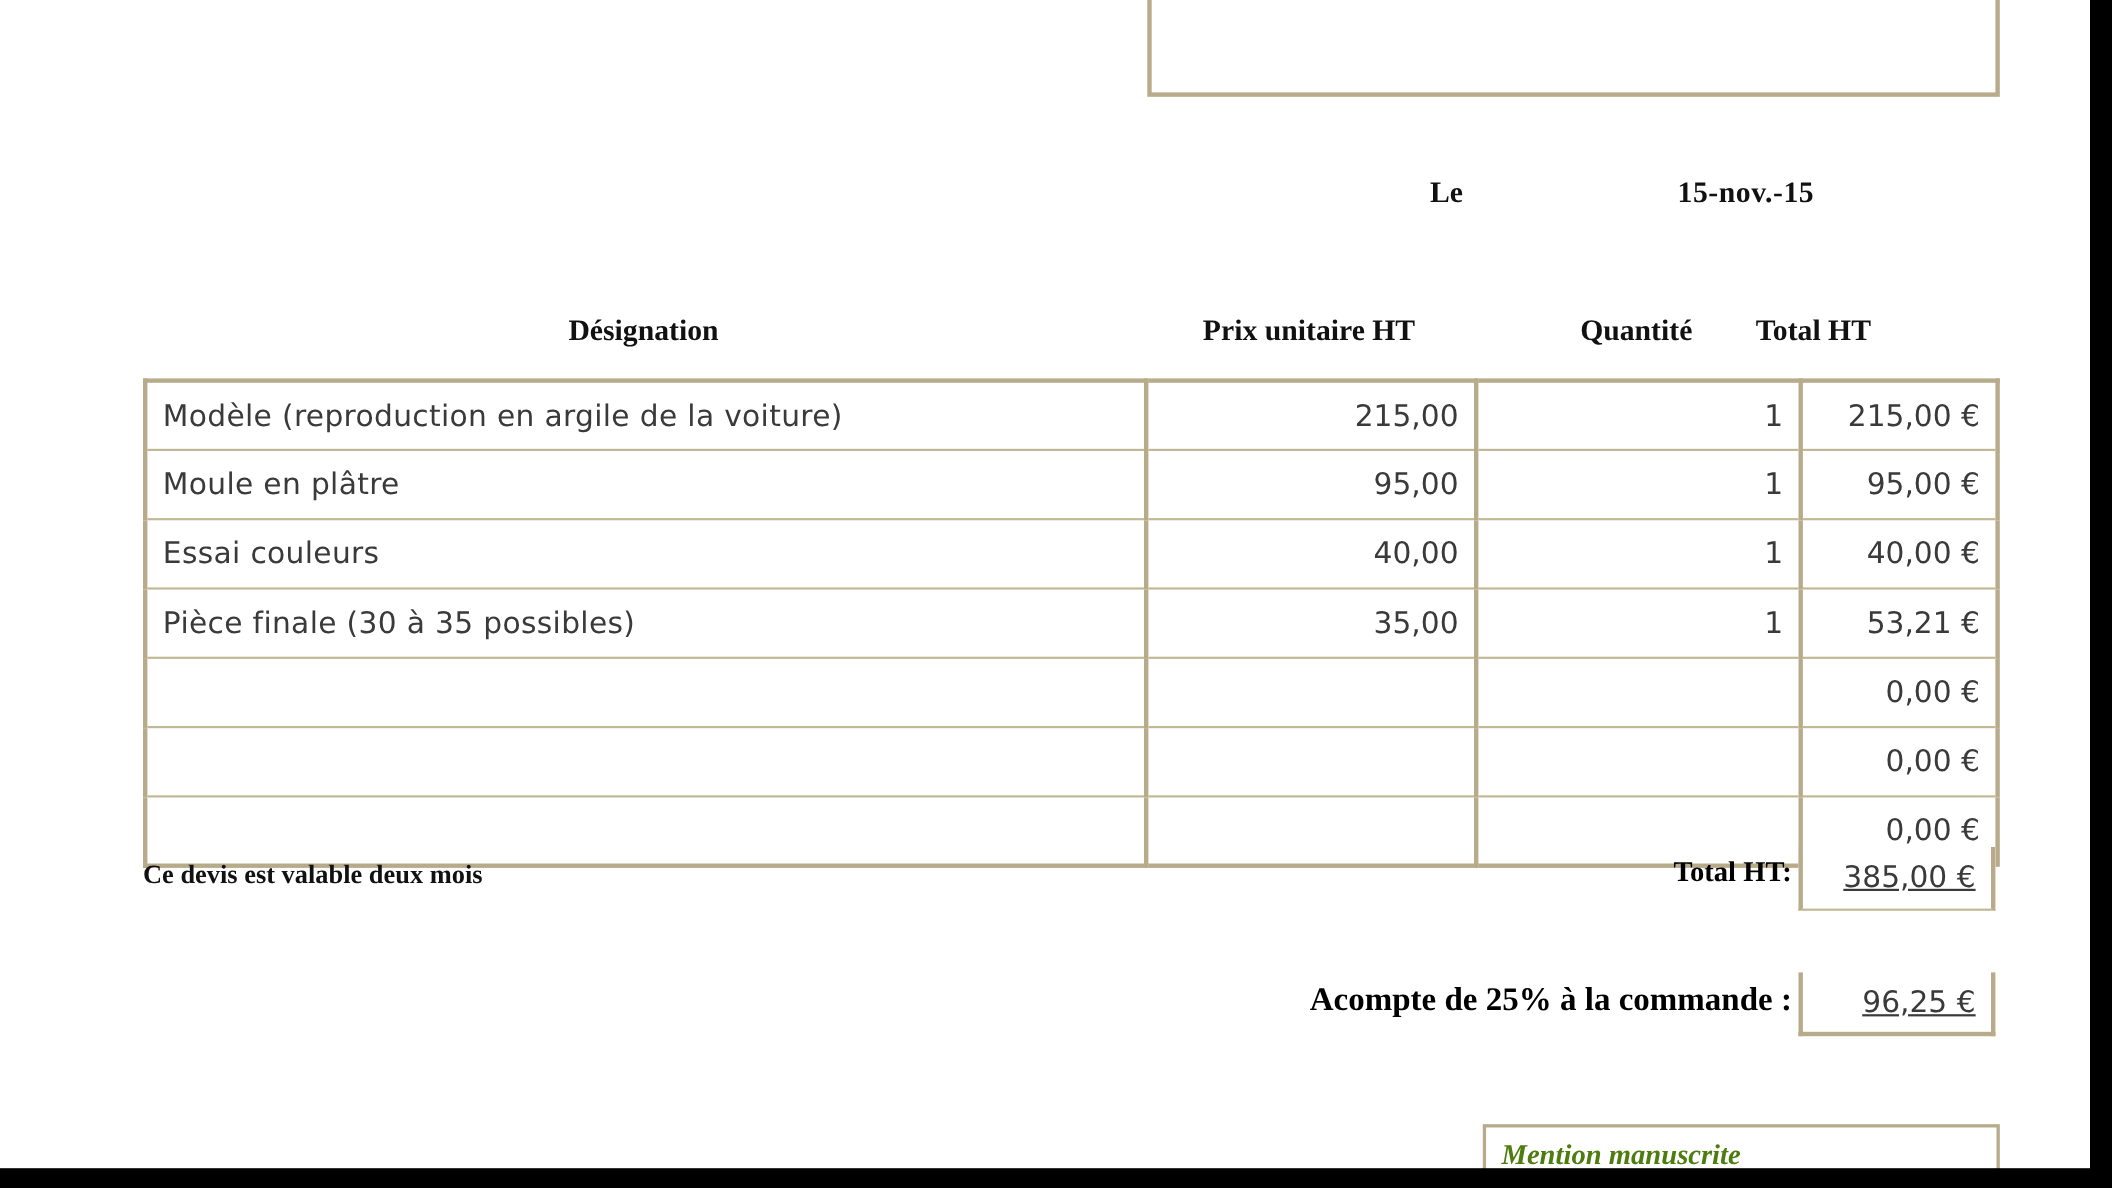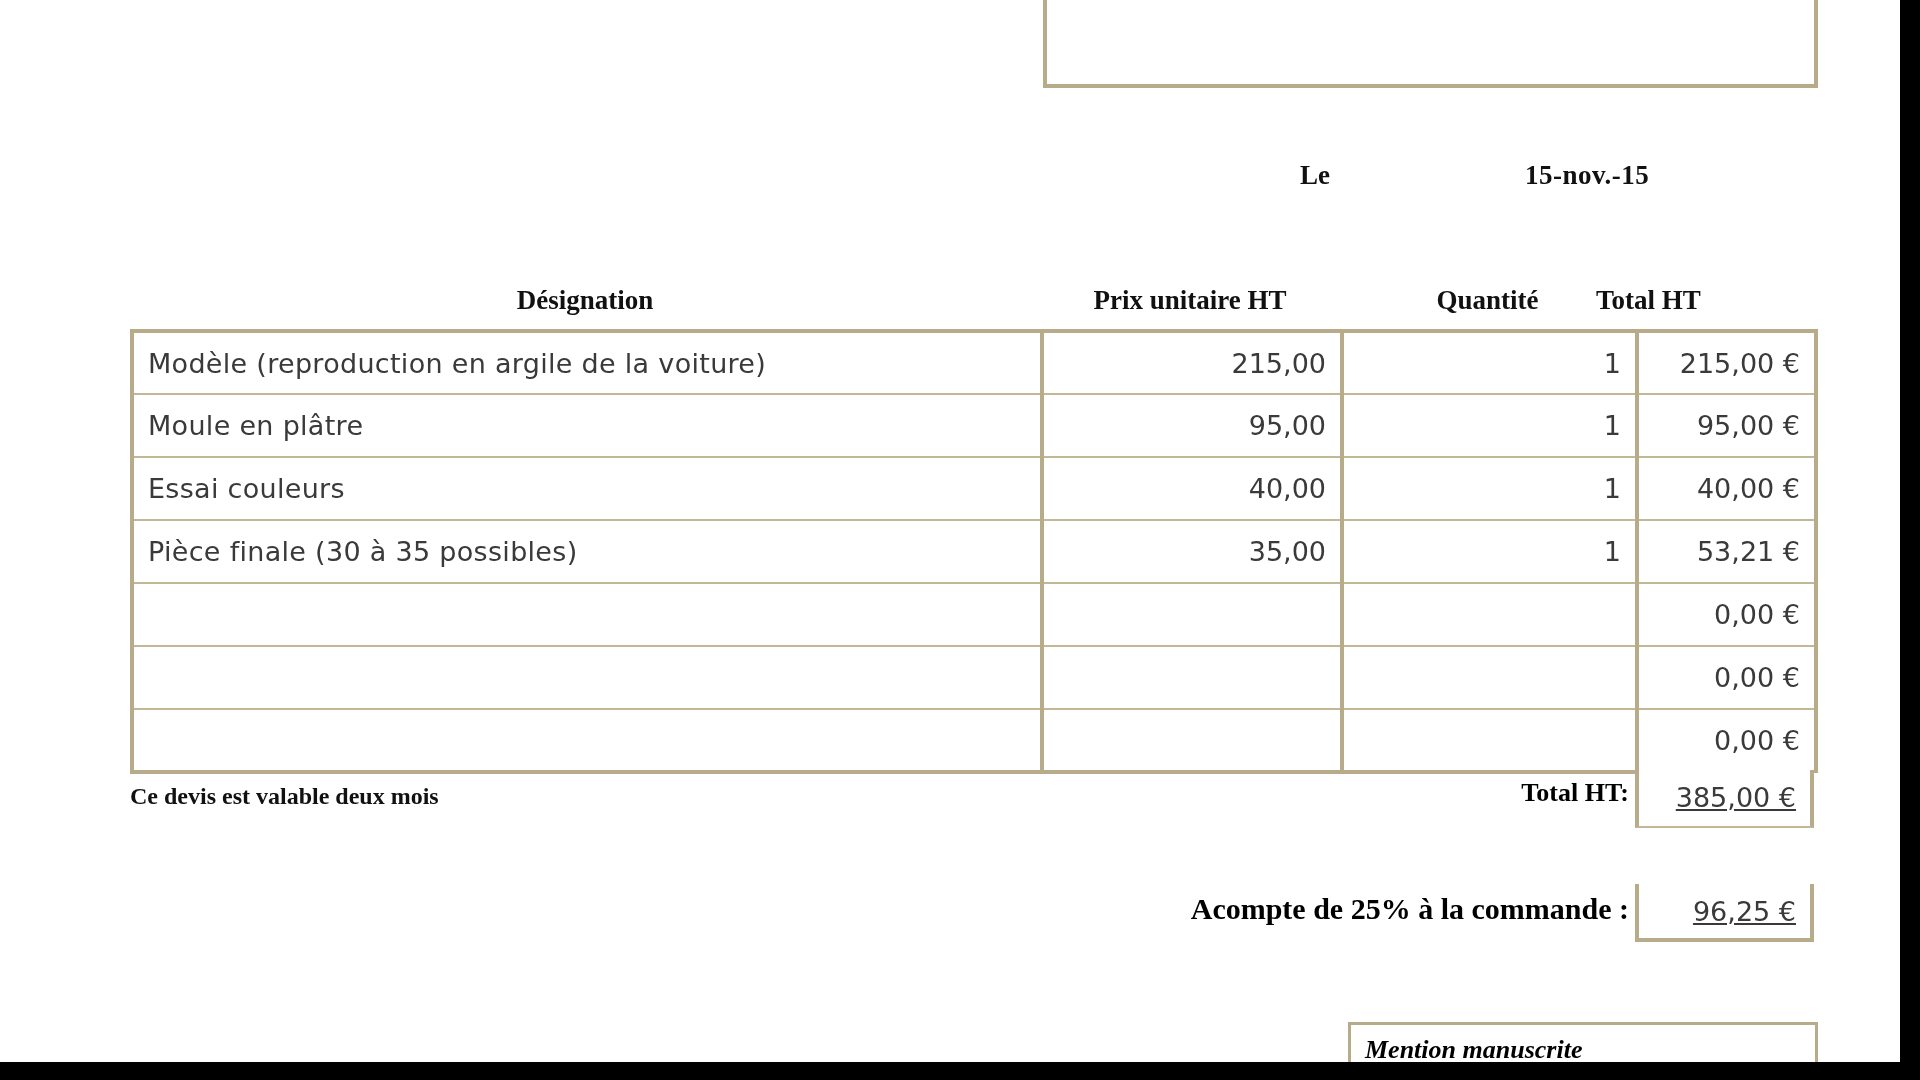--- a/index.html
+++ b/index.html
@@ -91,21 +91,21 @@
   }
   .ch-designation { left: 0;    width: 910px; text-align: center; }
   .ch-price       { left: 910px; width: 300px; text-align: center; }
   .ch-qty         { left: 1210px; width: 295px; text-align: center; }
   .ch-total       { left: 1429px; width: 179px; text-align: center; }
 
   table.items {
     border-collapse: collapse;
     width: 1684px;
     table-layout: fixed;
-    margin-top: 2px;
+    margin-top: 17px;
   }
   table.items td {
     height: 63px;
     box-sizing: border-box;
     font-family: "DejaVu Sans", sans-serif;
     font-size: 27px;
     color: #3a3a3a;
     padding: 0 14px;
     border-top: 2px solid #c3b895;
     border-bottom: 2px solid #c3b895;
@@ -209,21 +209,21 @@
     border: 3px solid #b7ab8a;
     box-sizing: border-box;
     background: #fff;
     padding: 10px 14px;
   }
   .mention-title {
     font-family: "Liberation Serif", serif;
     font-style: italic;
     font-weight: bold;
     font-size: 26px;
-    color: #000000;
+    color: #4d7c0f;
   }
   .mention-sub {
     font-family: "Liberation Serif", serif;
     font-style: italic;
     font-weight: bold;
     font-size: 26px;
     color: #111;
     margin-top: 4px;
   }
 </style>

